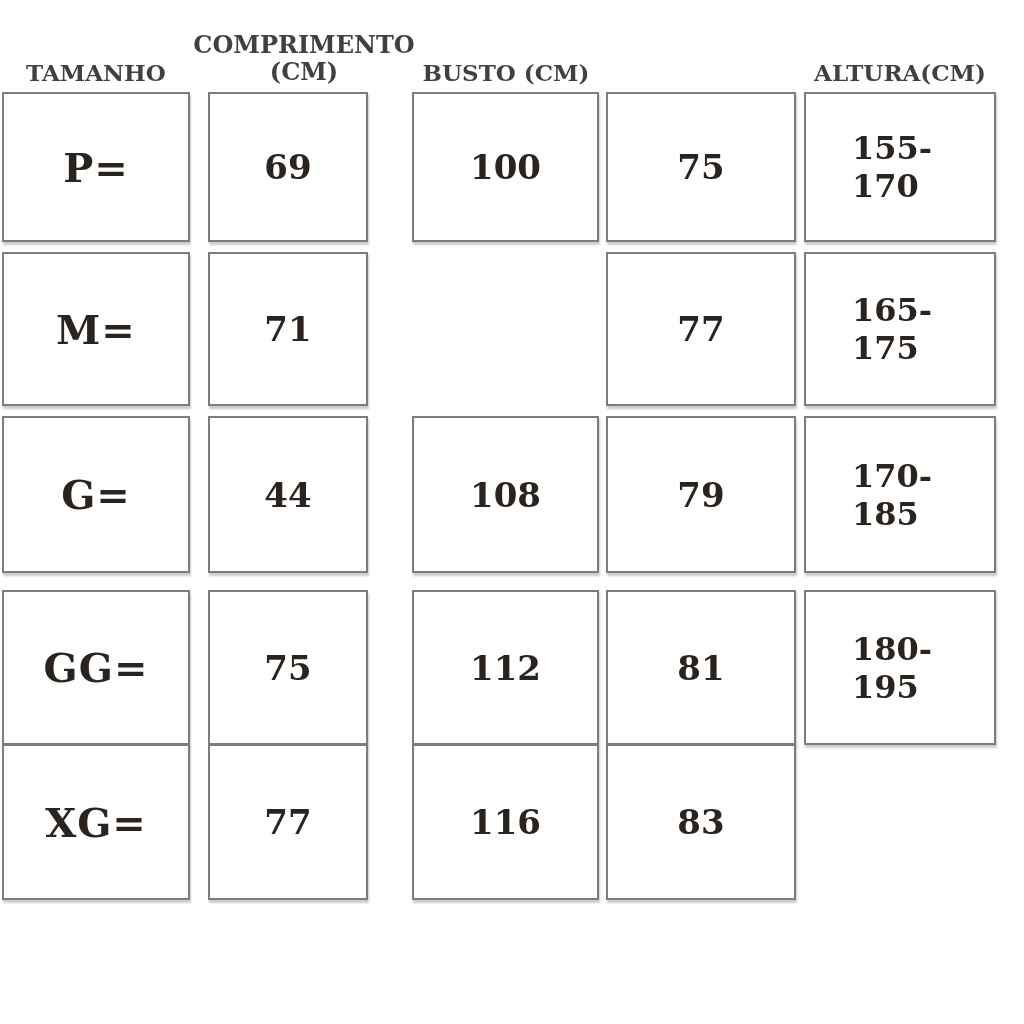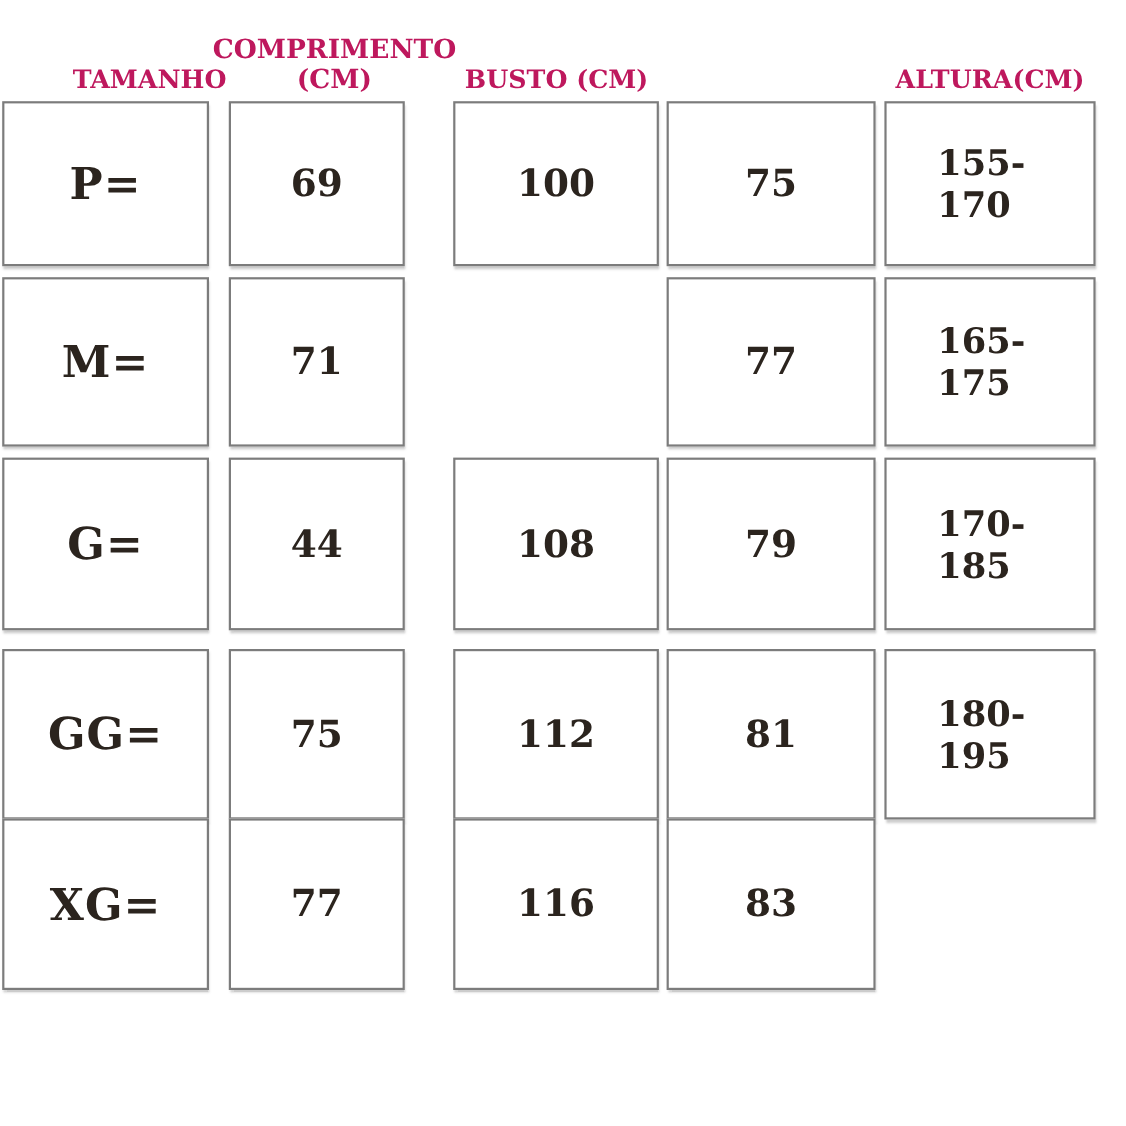--- a/index.html
+++ b/index.html
@@ -21,23 +21,23 @@
     position: absolute;
     top: 24px;
     height: 62px;
     display: flex;
     align-items: flex-end;
     justify-content: center;
     text-align: center;
     font-weight: bold;
     font-size: 23px;
     line-height: 1.12;
-    color: #be185d;
+    color: #404040;
   }
-  .h1 { left: 0px;   width: 192px; padding-left: 40px; }
+  .h1 { left: 0px;   width: 192px; }
   .h2 { left: 198px; width: 212px; font-size: 24px; }
   .h3 { left: 402px; width: 208px; }
   .h4 { left: 596px; width: 210px; }
   .h5 { left: 794px; width: 212px; }
   
   .cell {
     position: absolute;
     box-sizing: border-box;
     background: #ffffff;
     border: 2px solid #7c7c7c;

